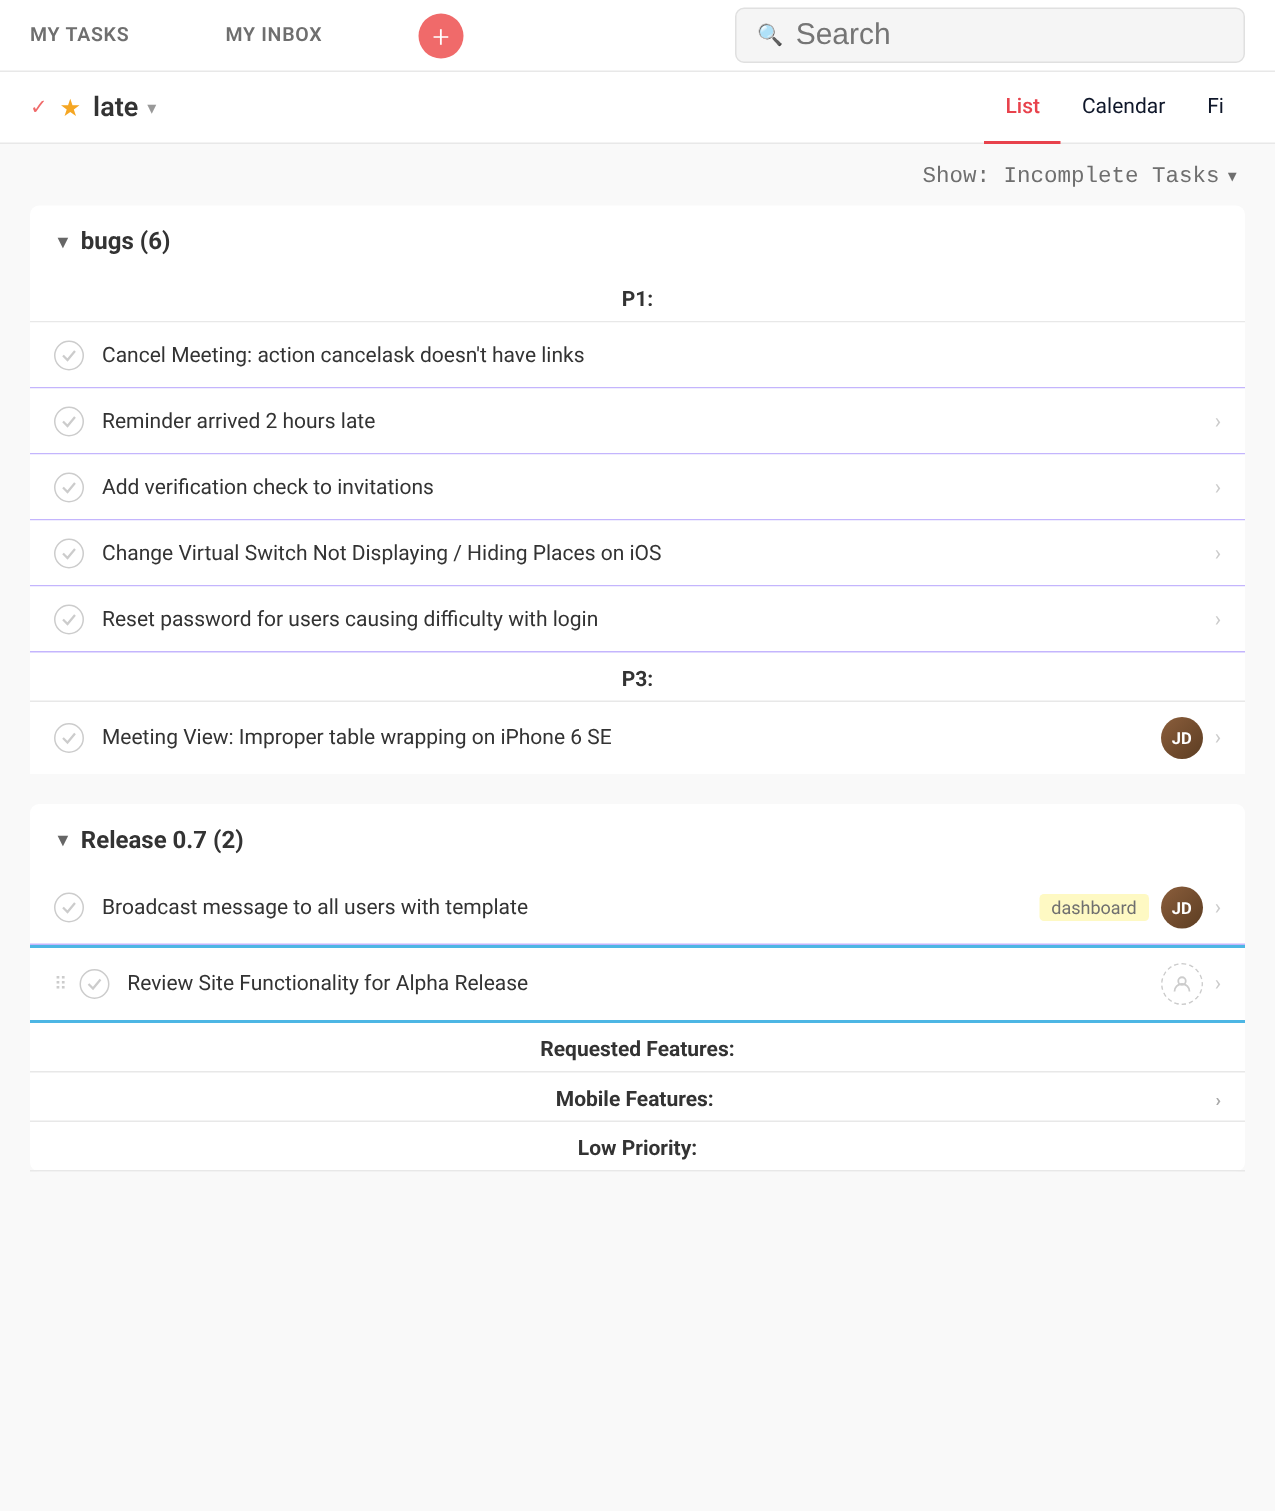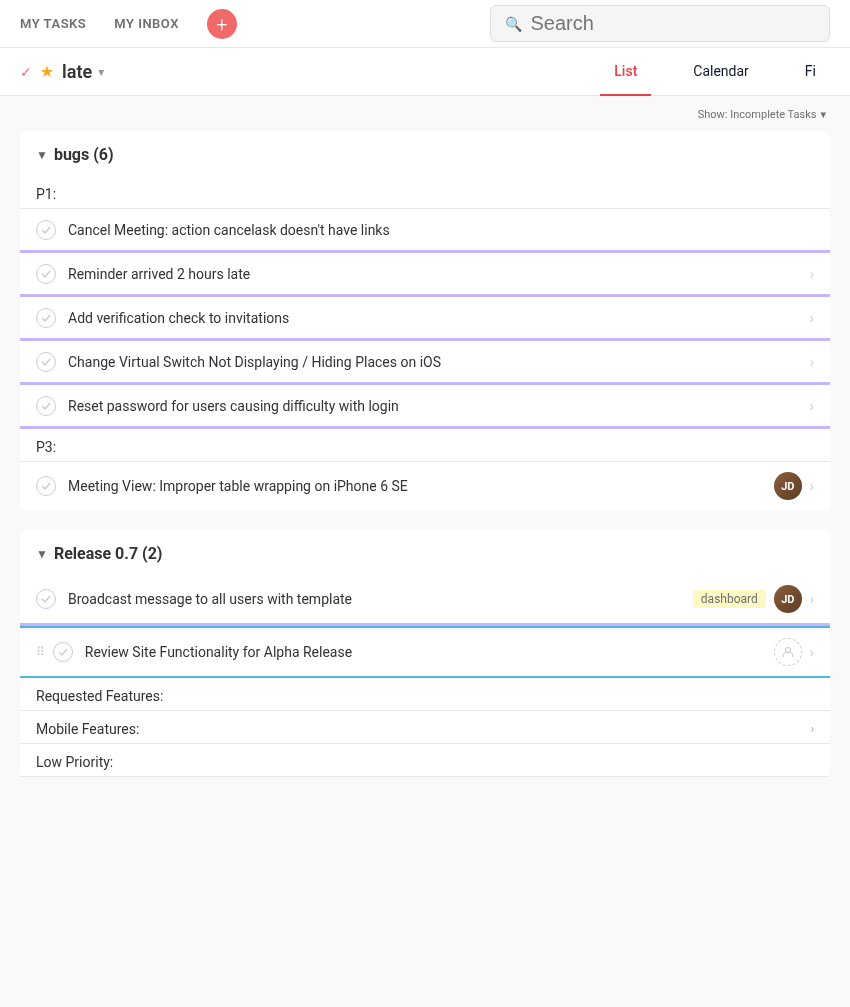--- a/index.html
+++ b/index.html
@@ -6,20 +6,21 @@
     body { font-family: -apple-system, BlinkMacSystemFont, 'Segoe UI', Roboto, sans-serif; background: #fff; color: #333; width: 850px; min-height: 1007px; overflow-x: hidden; }
 
     
     .top-nav {
       display: flex;
       align-items: center;
       padding: 0 20px;
       height: 48px;
       border-bottom: 1px solid #e8e8e8;
       background: #fff;
+      gap: 36px;
     }
     .nav-link {
       font-size: 13px;
       font-weight: 600;
       color: #6f6f6f;
       text-transform: uppercase;
       letter-spacing: 0.5px;
       margin-right: 28px;
       cursor: pointer;
       text-decoration: none;
@@ -57,21 +58,21 @@
       align-items: center;
       padding: 0 20px;
       height: 48px;
       border-bottom: 1px solid #e8e8e8;
       background: #fff;
     }
     .project-check { color: #f06a6a; font-size: 14px; margin-right: 8px; }
     .project-star { color: #f5a623; font-size: 16px; margin-right: 8px; }
     .project-name { font-size: 18px; font-weight: 600; color: #333; margin-right: 6px; }
     .project-caret { color: #999; font-size: 12px; cursor: pointer; }
-    .project-tabs { margin-left: auto; display: flex; align-items: center; gap: 28px; }
+    .project-tabs { margin-left: auto; display: flex; align-items: center; }
     .project-tab {
       font-size: 14px;
       color: #0f172a;
       padding: 0 14px;
       height: 48px;
       display: flex; align-items: center;
       cursor: pointer;
       border-bottom: 2px solid transparent;
     }
     .project-tab.active {
@@ -87,24 +88,24 @@
       padding: 0;
     }
 
     
     .filter-bar {
       display: flex;
       justify-content: flex-end;
       padding: 12px 24px 10px;
     }
     .filter-btn {
-      font-size: 11px;
+      font-size: 15px;
       color: #6f6f6f;
       cursor: pointer;
-      display: flex; align-items: center; gap: 4px;
+      display: flex; align-items: center; gap: 4px; font-family: Liberation Mono, monospace;
     }
 
     
     .section { background: #fff; margin: 0 20px 20px; border-radius: 6px; }
     .section-header {
       display: flex;
       align-items: center;
       padding: 14px 16px 12px;
       font-size: 16px;
       font-weight: 700;
@@ -113,34 +114,35 @@
       gap: 6px;
     }
     .section-caret { font-size: 12px; color: #666; }
 
     
     .subsection-header {
       display: flex;
       align-items: center;
       padding: 10px 16px 6px;
       font-size: 14px;
-      font-weight: 400;
+      font-weight: 700;
       color: #333;
       border-bottom: 1px solid #e8e8e8;
       cursor: pointer;
+      text-align: center;
     }
     .subsection-label { flex: 1; }
     .subsection-caret { color: #aaa; font-size: 12px; }
 
     
     .task-row {
       display: flex;
       align-items: center;
       padding: 10px 16px;
-      border-bottom: 3px solid #c4b5fd;
+      border-bottom: 1px solid #c4b5fd;
       min-height: 44px;
       position: relative;
       background: #fff;
     }
     .task-row:last-child { border-bottom: none; }
     .task-row.highlighted { border-top: 1.5px solid #4db6e4; border-bottom: 1.5px solid #4db6e4; }
     .drag-handle {
       color: #ccc;
       font-size: 12px;
       margin-right: 8px;

